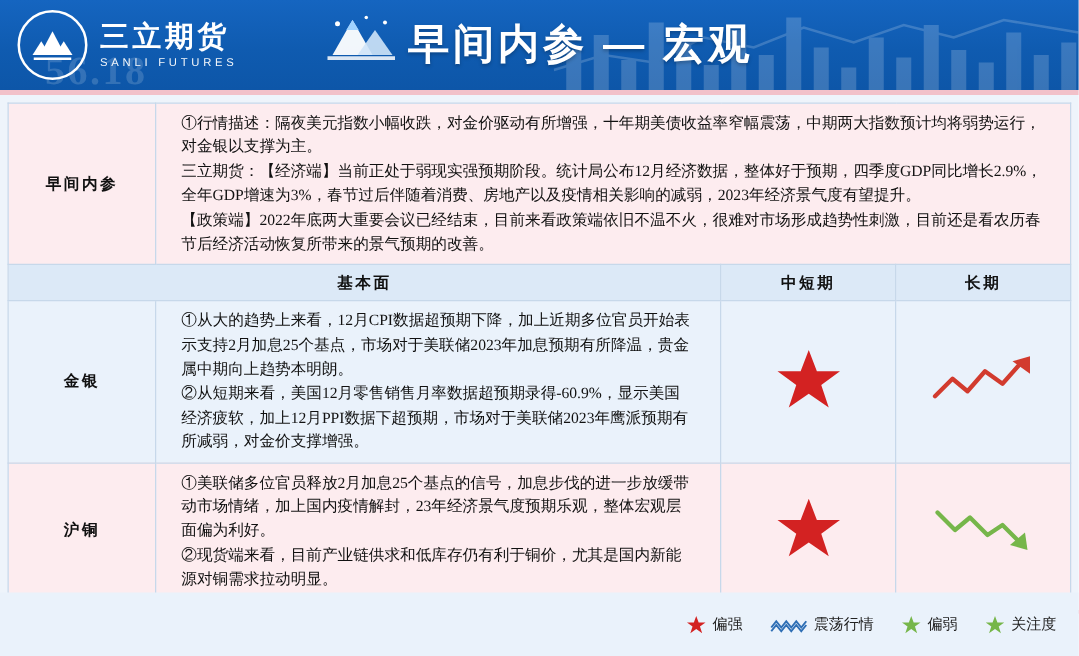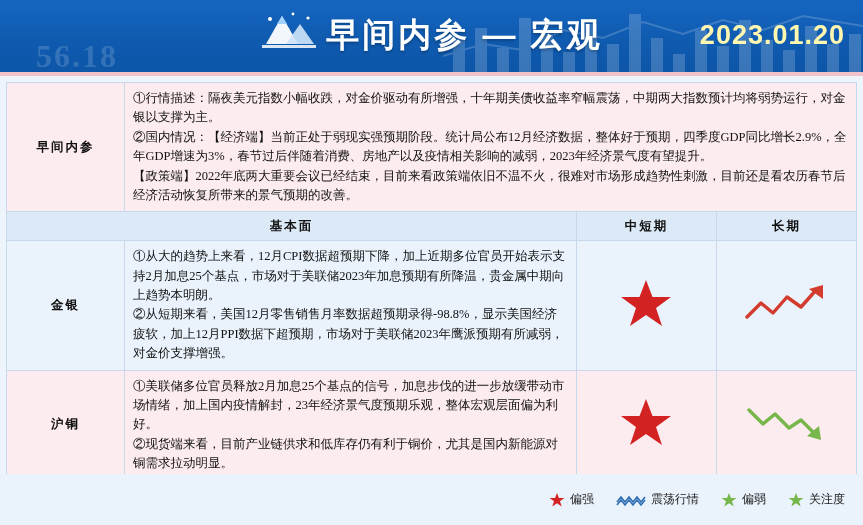--- a/index.html
+++ b/index.html
@@ -142,21 +142,21 @@
     width: 118px;
     text-align: center;
     font-size: 15px;
     font-weight: bold;
     color: #111;
     background: #fdecef;
     letter-spacing: 2px;
   }
   .content-cell {
     background: #fdecef;
-    padding: 6px 8px;
+    padding: 6px 20px;
     line-height: 1.55;
     font-size: 12.6px;
     font-family: "Liberation Serif", serif;
   }
   .content-cell p {
     margin: 0;
   }
   .colhead {
     text-align: center;
     font-size: 15px;
@@ -236,68 +236,81 @@
       <rect x="274" y="46" width="12" height="26" fill="#ffffff"></rect>
       <rect x="296" y="20" width="12" height="52" fill="#ffffff"></rect>
       <rect x="318" y="40" width="12" height="32" fill="#ffffff"></rect>
       <rect x="340" y="50" width="12" height="22" fill="#ffffff"></rect>
       <rect x="362" y="26" width="12" height="46" fill="#ffffff"></rect>
       <rect x="384" y="44" width="12" height="28" fill="#ffffff"></rect>
       <rect x="406" y="34" width="12" height="38" fill="#ffffff"></rect>
       <polyline points="0,56 40,44 80,50 120,30 160,38 200,22 240,34 280,20 320,30 360,16 420,26" fill="none" stroke="#ffffff" stroke-width="2"></polyline>
     </svg>
 
+    <div class="logo-wrap">
+      <div class="logo-mark">
+        <svg width="34" height="28" viewBox="0 0 34 28">
+          <polygon points="17,3 27,22 7,22" fill="#ffffff"></polygon>
+          <polygon points="8,11 15,22 1,22" fill="#ffffff"></polygon>
+          <polygon points="26,11 33,22 19,22" fill="#ffffff"></polygon>
+          <rect x="2" y="24" width="30" height="2" fill="#ffffff"></rect>
+        </svg>
+      </div>
+      <div class="logo-text">
+        <div class="logo-cn">三立期货</div>
+        <div class="logo-en">SANLI  FUTURES</div>
+      </div>
+    </div>
 
     <div class="title-wrap">
       <span class="title-icon">
         <svg width="58" height="46" viewBox="0 0 58 46">
           <polygon points="22,6 38,34 6,34" fill="#ffffff" opacity="0.95"></polygon>
           <polygon points="40,14 54,34 26,34" fill="#cfe4f8" opacity="0.9"></polygon>
           <polygon points="22,6 27,14 17,14" fill="#9fd2ff"></polygon>
           <circle cx="10" cy="9" r="2" fill="#ffffff"></circle>
           <circle cx="48" cy="8" r="1.6" fill="#ffffff"></circle>
           <circle cx="33" cy="4" r="1.4" fill="#ffffff"></circle>
           <rect x="2" y="35" width="54" height="3" fill="#ffffff" opacity="0.85"></rect>
         </svg>
       </span>
       <span class="main-title">早间内参 — 宏观</span>
     </div>
 
-    <div class="date">2023.01.20</div>
   </div>
   <div class="header-rule"></div>
 
   <div class="table-area">
     <table class="main">
       <colgroup>
         <col style="width:118px">
         <col>
         <col style="width:140px">
         <col style="width:140px">
       </colgroup>
       <tbody>
         <tr>
           <td class="label-cell">早间内参</td>
           <td class="content-cell" colspan="3">
             <p>①行情描述：隔夜美元指数小幅收跌，对金价驱动有所增强，十年期美债收益率窄幅震荡，中期两大指数预计均将弱势运行，对金银以支撑为主。</p>
-            <p>②国内情况：【经济端】当前正处于弱现实强预期阶段。统计局公布12月经济数据，整体好于预期，四季度GDP同比增长2.9%，全年GDP增速为3%，春节过后伴随着消费、房地产以及疫情相关影响的减弱，2023年经济景气度有望提升。</p>
+            <p>三立期货：【经济端】当前正处于弱现实强预期阶段。统计局公布12月经济数据，整体好于预期，四季度GDP同比增长2.9%，全年GDP增速为3%，春节过后伴随着消费、房地产以及疫情相关影响的减弱，2023年经济景气度有望提升。</p>
             <p>【政策端】2022年底两大重要会议已经结束，目前来看政策端依旧不温不火，很难对市场形成趋势性刺激，目前还是看农历春节后经济活动恢复所带来的景气预期的改善。</p>
           </td>
         </tr>
         <tr>
           <td class="colhead" colspan="2">基本面</td>
           <td class="colhead">中短期</td>
           <td class="colhead">长期</td>
         </tr>
 
         <tr class="row-blue">
           <td class="label-cell">金银</td>
           <td class="content-cell">
             <p>①从大的趋势上来看，12月CPI数据超预期下降，加上近期多位官员开始表示支持2月加息25个基点，市场对于美联储2023年加息预期有所降温，贵金属中期向上趋势本明朗。</p>
-            <p>②从短期来看，美国12月零售销售月率数据超预期录得-98.8%，显示美国经济疲软，加上12月PPI数据下超预期，市场对于美联储2023年鹰派预期有所减弱，对金价支撑增强。</p>
+            <p>②从短期来看，美国12月零售销售月率数据超预期录得-60.9%，显示美国经济疲软，加上12月PPI数据下超预期，市场对于美联储2023年鹰派预期有所减弱，对金价支撑增强。</p>
           </td>
           <td class="sig-cell">
             <svg width="54" height="52" viewBox="0 0 54 52">
               <polygon points="27,2 33.5,19 52,19 37,30 43,48 27,37 11,48 17,30 2,19 20.5,19" fill="#d32222"></polygon>
             </svg>
           </td>
           <td class="sig-cell">
             <svg width="86" height="46" viewBox="0 0 86 46">
               <polyline points="4,36 18,22 30,32 44,16 58,26 74,8" fill="none" stroke="#d23b2e" stroke-width="3.4" stroke-linejoin="round" stroke-linecap="round"></polyline>
               <polygon points="80,4 80,18 66,8" fill="#d23b2e"></polygon>

